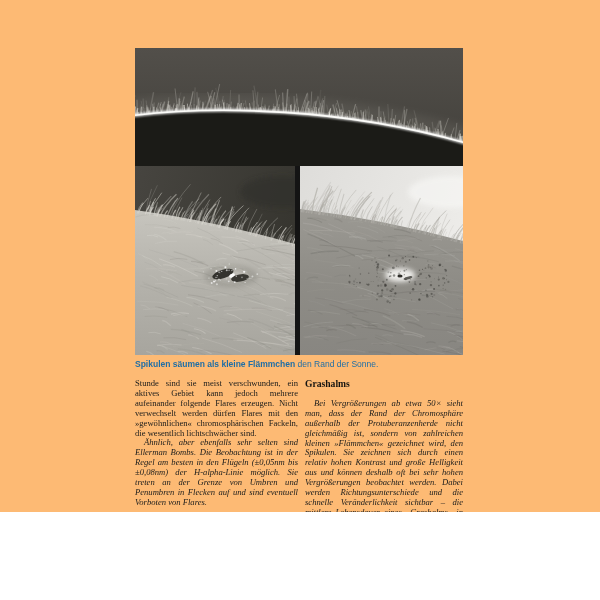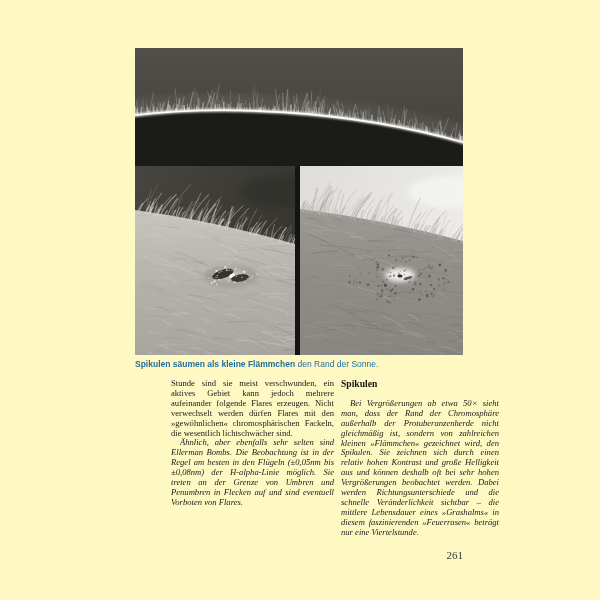--- a/index.html
+++ b/index.html
@@ -1,28 +1,28 @@
 <!DOCTYPE html>
 <html><head>
 <meta charset="utf-8">
 <style>
   html,body{margin:0;padding:0;background:#ffffff;}
-  .page{position:relative;width:600px;height:600px;background:#fef9c3;
+  .page{position:relative;width:600px;height:512px;background:#fdba74;
         font-family:"Liberation Serif",serif;overflow:hidden;}
   svg{display:block;}
   .fig-top{position:absolute;left:135px;top:48px;}
   .fig-row{position:absolute;left:135px;top:166px;width:328px;height:189px;
            background:#141414;display:flex;}
   .fig-divider{width:5px;height:189px;background:#141414;}
   .caption{position:absolute;left:135px;top:358px;width:328px;
            font-family:"Liberation Sans",sans-serif;font-size:8.5px;line-height:12px;
            color:#1f6ea6;}
   .caption b{font-weight:bold;}
   .col{position:absolute;top:379px;font-size:8.6px;line-height:9.9px;
-       color:#21201d;text-align:justify;margin-left:36px;}
+       color:#21201d;text-align:justify;}
   .col-left{left:135px;width:163px;}
   .col-right{left:305px;width:158px;}
   .col p{margin:0;}
   .col p.indent{text-indent:9px;font-style:italic;}
   .subhead{font-size:9.6px;font-weight:bold;margin:0 0 10px 0;color:#151411;
            font-family:"Liberation Serif",serif;}
   .pageno{position:absolute;left:135px;top:549px;width:328px;text-align:right;
           font-size:11px;color:#3a3935;}
 </style>
 </head>
@@ -1357,18 +1357,18 @@
   </div>
 
   <div class="caption"><b>Spikulen säumen als kleine Flämmchen</b><span> den Rand der Sonne.</span></div>
 
   <div class="col col-left">
     <p>Stunde sind sie meist verschwunden, ein aktives Gebiet kann jedoch mehrere aufeinander folgende Flares erzeugen. Nicht verwechselt werden dürfen Flares mit den »gewöhnlichen« chromosphärischen Fackeln, die wesentlich lichtschwächer sind.</p>
     <p class="indent">Ähnlich, aber ebenfalls sehr selten sind Ellerman Bombs. Die Beobachtung ist in der Regel am besten in den Flügeln (±0,05nm bis ±0,08nm) der H-alpha-Linie möglich. Sie treten an der Grenze von Umbren und Penumbren in Flecken auf und sind eventuell Vorboten von Flares.</p>
   </div>
 
   <div class="col col-right">
-    <h2 class="subhead">Spikulen</h2>
+    <h2 class="subhead">Grashalms</h2>
     <p class="indent">Bei Vergrößerungen ab etwa 50× sieht man, dass der Rand der Chromosphäre außerhalb der Protuberanzenherde nicht gleichmäßig ist, sondern von zahlreichen kleinen »Flämmchen« gezeichnet wird, den Spikulen. Sie zeichnen sich durch einen relativ hohen Kontrast und große Helligkeit aus und können deshalb oft bei sehr hohen Vergrößerungen beobachtet werden. Dabei werden Richtungsunterschiede und die schnelle Veränderlichkeit sichtbar – die mittlere Lebensdauer eines »Grashalms« in diesem faszinierenden »Feuerrasen« beträgt nur eine Viertelstunde.</p>
   </div>
 
   <div class="pageno">261</div>
 </div>
 
 </body></html>

